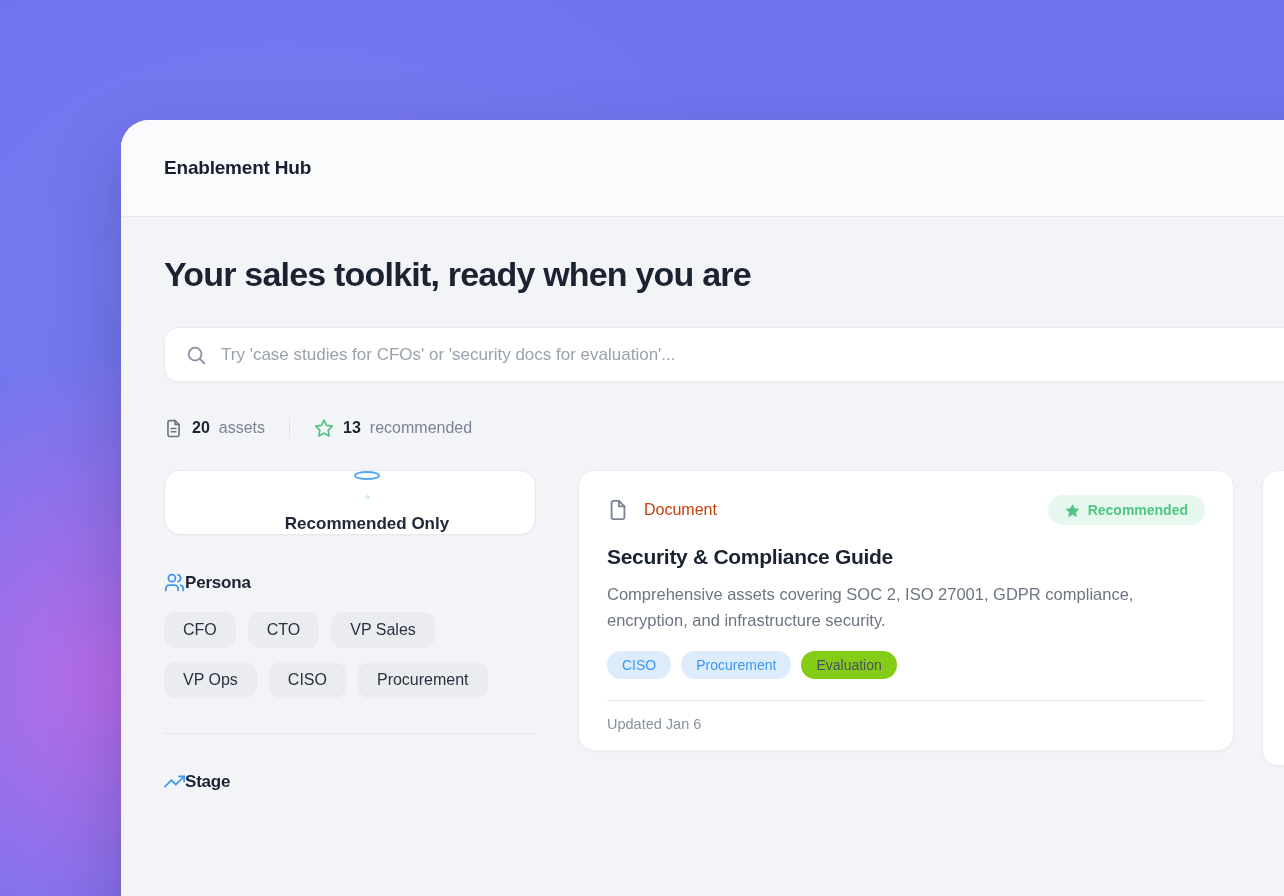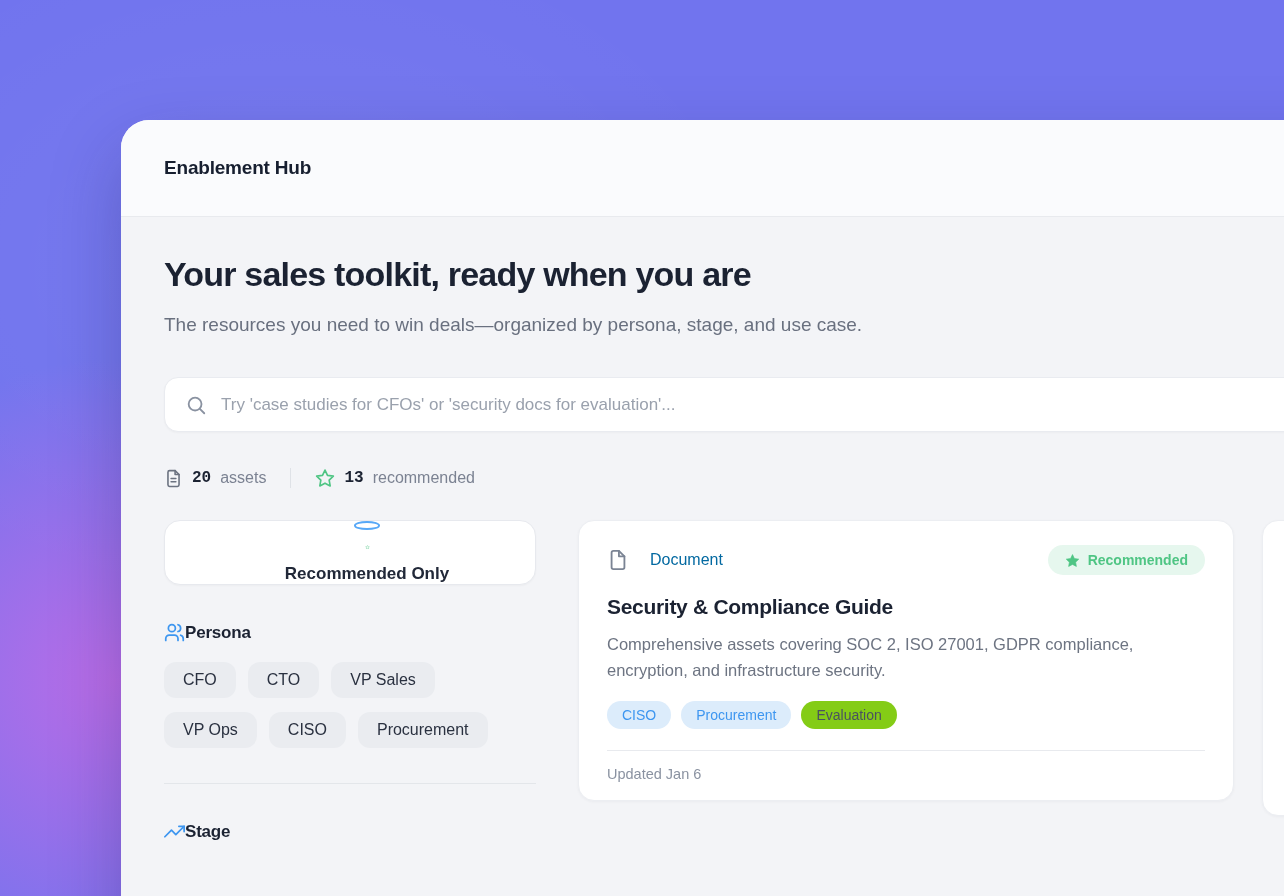--- a/index.html
+++ b/index.html
@@ -48,21 +48,21 @@
   .search-box svg { flex:0 0 auto; margin-right:14px; }
   .search-input {
     flex:1; border:none; outline:none; font-size:17px; color:#303849;
     font-family:inherit; background:transparent;
   }
   .search-input::placeholder { color:#9aa1ad; }
 
   
   .stats-row { margin-top:36px; display:flex; align-items:center; font-size:16px; color:#7b8292; }
   .stat { display:flex; align-items:center; gap:9px; }
-  .stat b { color:#1b2232; font-weight:700;font-family:Liberation Mono, monospace; }
+  .stat b { color:#1b2232; font-weight:700; }
   .stat-divider { width:1px; height:20px; background:#dfe2e7; margin:0 24px; }
 
   
   .columns { margin-top:32px; display:flex; align-items:flex-start; }
   .sidebar { width:372px; flex:0 0 auto; }
 
   .rec-only-btn {
     width:100%; height:65px; background:#ffffff; border:1px solid #e7e9ee;
     border-radius:16px; display:flex; align-items:center; gap:15px;
     padding:0 0 0 34px; cursor:pointer; font-family:inherit;
@@ -85,21 +85,21 @@
   .stage-heading { }
 
   
   .card-gap { width:42px; flex:0 0 auto; }
   .asset-card {
     width:656px; flex:0 0 auto; background:#ffffff; border:1px solid #eceef2;
     border-radius:16px; padding:24px 28px 0 28px; cursor:pointer;
     box-shadow:0 1px 3px rgba(16,24,40,.04);
   }
   .card-top { display:flex; align-items:center; justify-content:space-between; }
-  .card-type { display:flex; align-items:center; gap:21px; font-size:16px; color:#0369a1; }
+  .card-type { display:flex; align-items:center; gap:15px; font-size:16px; color:#c2410c; }
   .badge {
     display:flex; align-items:center; gap:8px; background:#e6f7ee; color:#4fc584;
     border-radius:999px; padding:7px 17px; font-size:14px; font-weight:700;
   }
   .card-title { margin-top:20px; font-size:21px; font-weight:700; letter-spacing:-.3px; color:#1b2232; }
   .card-desc { margin-top:12px; font-size:16.5px; line-height:26px; color:#6d7482; max-width:580px; }
   .tag-row { margin-top:18px; display:flex; gap:10px; }
   .tag { border-radius:999px; padding:6px 15px; font-size:14px; font-weight:500; }
   .tag-blue { background:#dcecfb; color:#3d96f0; }
   .tag-gray { background:#84cc16; color:#4a5260; }
@@ -118,21 +118,20 @@
 
 <div class="main-card">
 
   <div class="app-header">
     <span class="app-title">Enablement Hub</span>
   </div>
 
   <div class="content">
 
     <h1 class="hero-title">Your sales toolkit, ready when you are</h1>
-    <p class="hero-subtitle">The resources you need to win deals—organized by persona, stage, and use case.</p>
 
     <div class="search-box">
       <svg width="22" height="22" viewBox="0 0 24 24" fill="none" stroke="#8a92a1" stroke-width="2" stroke-linecap="round" stroke-linejoin="round">
           <circle cx="11" cy="11" r="7"></circle>
           <line x1="21" y1="21" x2="16.2" y2="16.2"></line>
         </svg>
       <input class="search-input" type="text" placeholder="Try 'case studies for CFOs' or 'security docs for evaluation'..." style="">
     </div>
 
     <div class="stats-row">

